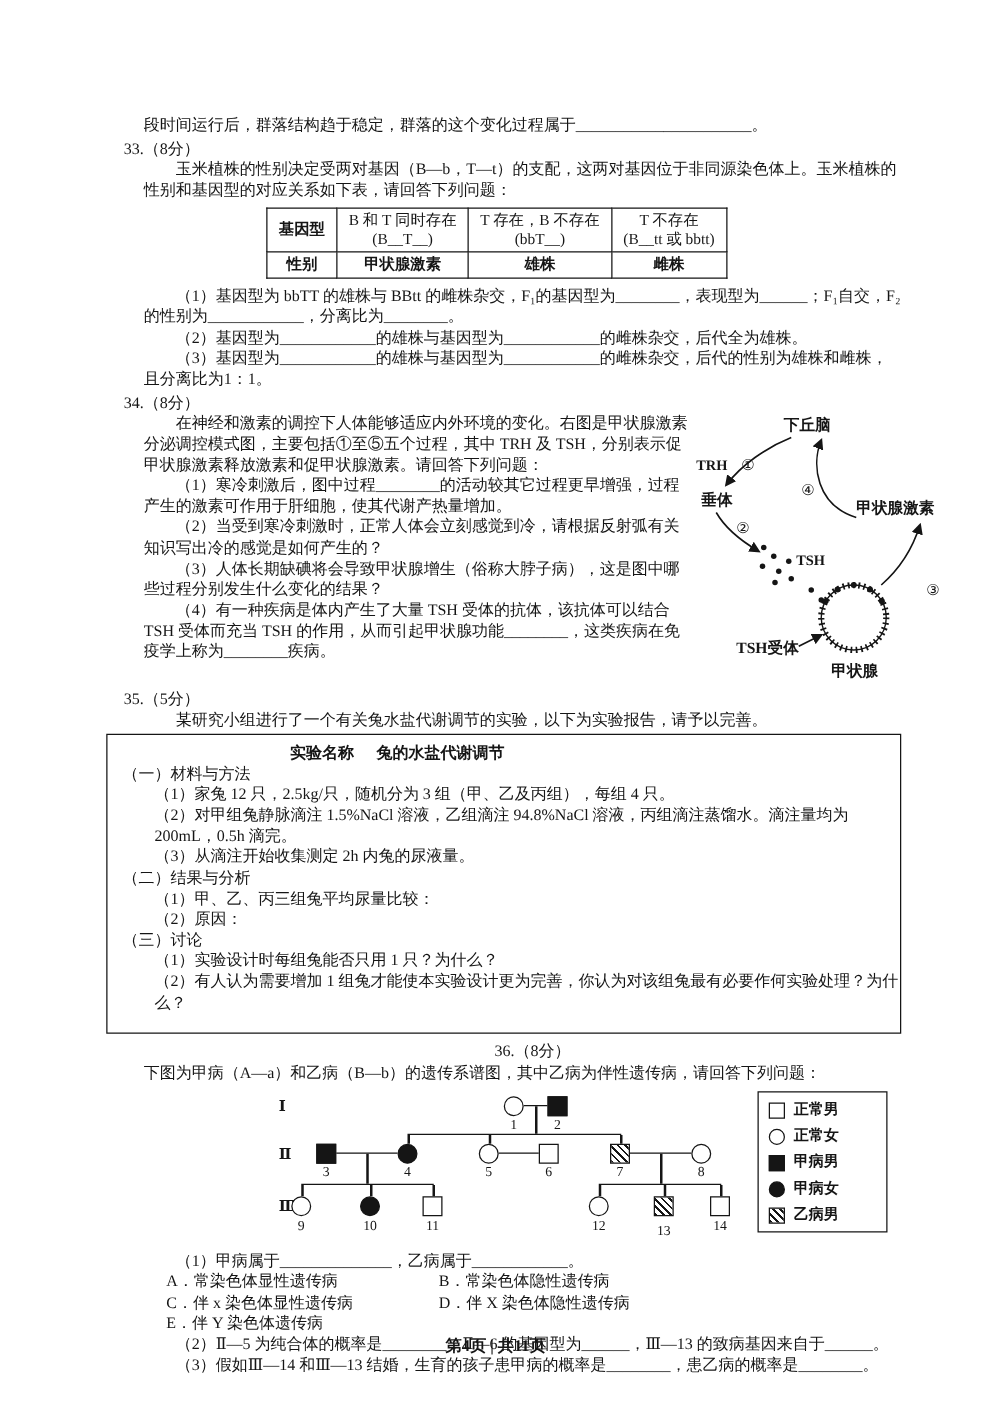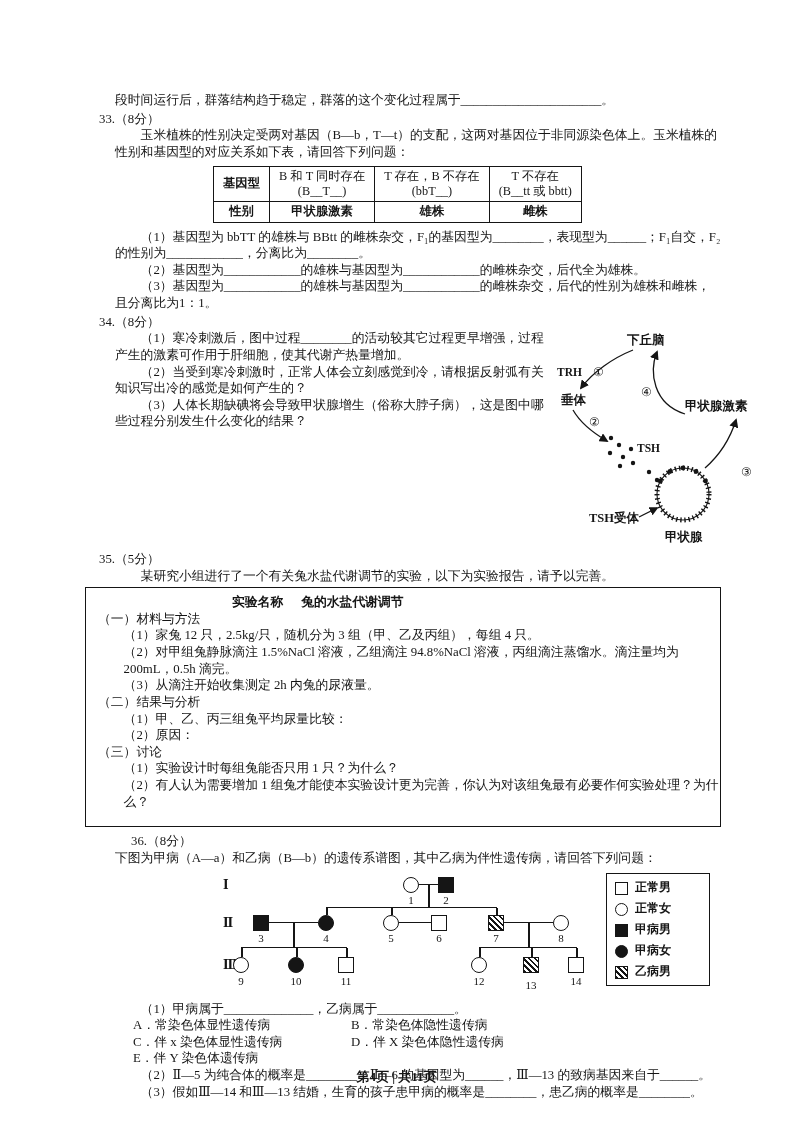--- a/index.html
+++ b/index.html
@@ -7,21 +7,21 @@
   .page {
     position:relative; width:793px; height:1122px; margin:0 auto;
     background:#fff; color:#151515; overflow:hidden;
     font-family:"Liberation Serif","DejaVu Serif",serif;
     font-size:12.8px; line-height:1.3;
     padding:92px 72px 0 115px;
   }
   p { margin:0; }
   .indent { text-indent:2em; }
   .qnum { margin-left:-16px; }
-  .qnum-in { margin-left:16px; }
+  .qnum-in { margin-left:16px;text-align:center; }
   .mt2 { margin-top:2px; }
 
   
   table.gtable { border-collapse:collapse; margin:5px 0 6px 98px; text-align:center; }
   table.gtable td { border:1.4px solid #151515; padding:2px 9px; font-size:12.3px; line-height:1.25; }
   table.gtable td.lbl { font-weight:bold; min-width:56px; }
   table.gtable td.sex { font-weight:bold; }
 
   
   .q34-wrap { display:flex; align-items:flex-start; }
@@ -98,23 +98,25 @@
   </table>
 
   <p class="indent">（1）基因型为 bbTT 的雄株与 BBtt 的雌株杂交，F₁的基因型为________，表现型为______；F₁自交，F₂的性别为____________，分离比为________。</p>
   <p class="indent">（2）基因型为____________的雄株与基因型为____________的雌株杂交，后代全为雄株。</p>
   <p class="indent">（3）基因型为____________的雄株与基因型为____________的雌株杂交，后代的性别为雄株和雌株，且分离比为1：1。</p>
 
   <p class="qnum mt2">34.（8分）</p>
 
   <div class="q34-wrap">
     <div class="q34-left">
+      <p class="indent">在神经和激素的调控下人体能够适应内外环境的变化。右图是甲状腺激素分泌调控模式图，主要包括①至⑤五个过程，其中 TRH 及 TSH，分别表示促甲状腺激素释放激素和促甲状腺激素。请回答下列问题：</p>
       <p class="indent">（1）寒冷刺激后，图中过程________的活动较其它过程更早增强，过程产生的激素可作用于肝细胞，使其代谢产热量增加。</p>
       <p class="indent">（2）当受到寒冷刺激时，正常人体会立刻感觉到冷，请根据反射弧有关知识写出冷的感觉是如何产生的？</p>
       <p class="indent">（3）人体长期缺碘将会导致甲状腺增生（俗称大脖子病），这是图中哪些过程分别发生什么变化的结果？</p>
+      <p class="indent">（4）有一种疾病是体内产生了大量 TSH 受体的抗体，该抗体可以结合 TSH 受体而充当 TSH 的作用，从而引起甲状腺功能________，这类疾病在免疫学上称为________疾病。</p>
     </div>
     <div class="q34-right">
       <svg width="212" height="214" viewBox="0 0 212 214">
         <defs>
           <marker id="ah" viewBox="0 0 10 10" refX="8" refY="5" markerWidth="7" markerHeight="7" orient="auto-start-reverse">
             <path d="M0,0 L10,5 L0,10 z" fill="#151515"></path>
           </marker>
         </defs>
 
         <text class="cn" x="74" y="14">下丘脑</text>

